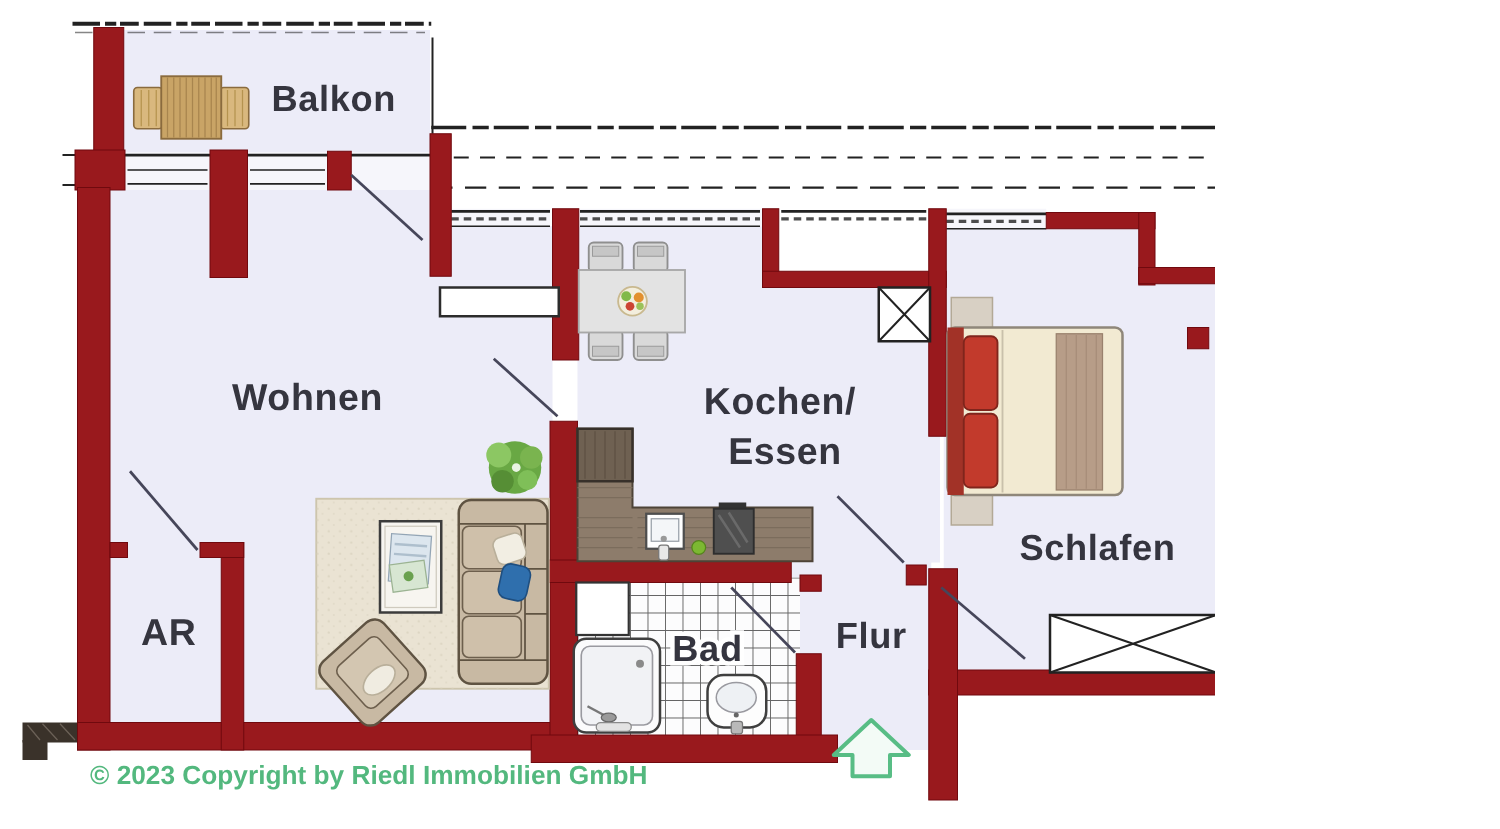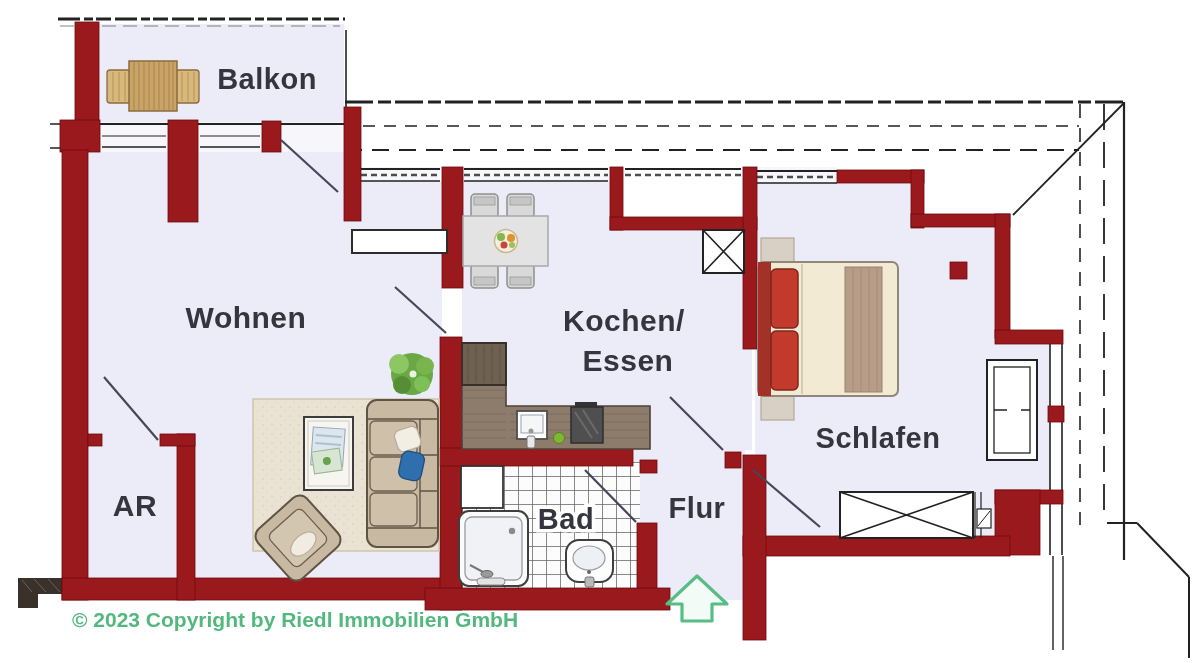--- a/index.html
+++ b/index.html
@@ -1,16 +1,16 @@
 <!DOCTYPE html>
 <html><head>
 <meta charset="utf-8">
 <style>
   html,body{margin:0;padding:0;background:#ffffff;}
-  .stage{position:relative;width:1200px;height:663px;background:#ffffff;overflow:hidden;
+  .stage{position:relative;width:972px;height:663px;background:#ffffff;overflow:hidden;
          font-family:"Liberation Sans", sans-serif;}
   svg{position:absolute;inset:0;}
   .room-label{font-family:"Liberation Sans", sans-serif;font-weight:700;
               letter-spacing:.5px;text-anchor:middle;}
   .copyright{font-family:"Liberation Sans", sans-serif;font-weight:700;font-size:21px;}
 </style>
 </head>
 <body>
 
 <div class="stage">

